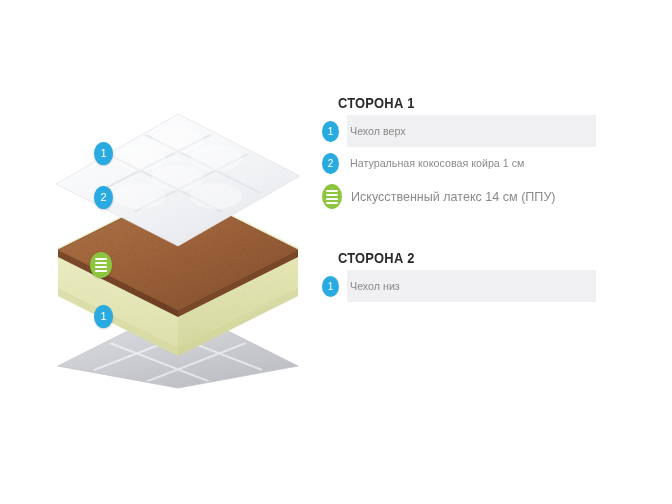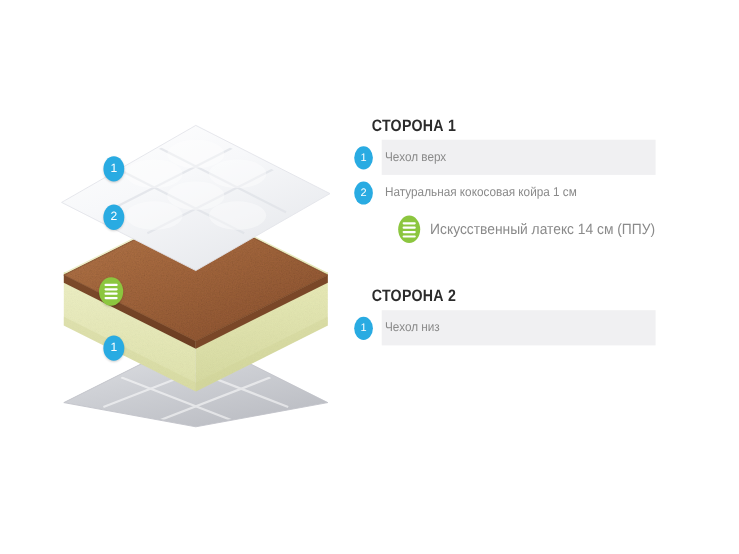--- a/index.html
+++ b/index.html
@@ -59,21 +59,21 @@
     height: 2px;
     background: #ffffff;
     margin-bottom: 2px;
     border-radius: 1px;
   }
 
   
   #legend {
     position: absolute;
     left: 320px;
-    top: 100px;
+    top: 88px;
     width: 330px;
   }
 
   .legend-heading {
     font-family: "Liberation Sans", sans-serif;
     font-size: 15px;
     font-weight: bold;
     color: #2b2b2b;
     letter-spacing: 0.3px;
     margin: 0 0 4px 18px;
@@ -141,21 +141,21 @@
     font-family: "Liberation Sans", sans-serif;
     white-space: nowrap;
     transform: scaleX(0.93);
     transform-origin: left center;
   }
   .legend-row.big .label {
     font-size: 13.5px;
     color: #8a8a8a;
     margin-left: 9px;
   }
-  .legend-row.big { height: 34px; justify-content: center; }
+  .legend-row.big { height: 34px; }
 </style>
 </head>
 <body>
 
 <div id="canvas">
 
   <div id="illustration">
     <svg width="260" height="290" viewBox="0 0 260 290" xmlns="http://www.w3.org/2000/svg">
       <defs>
 

